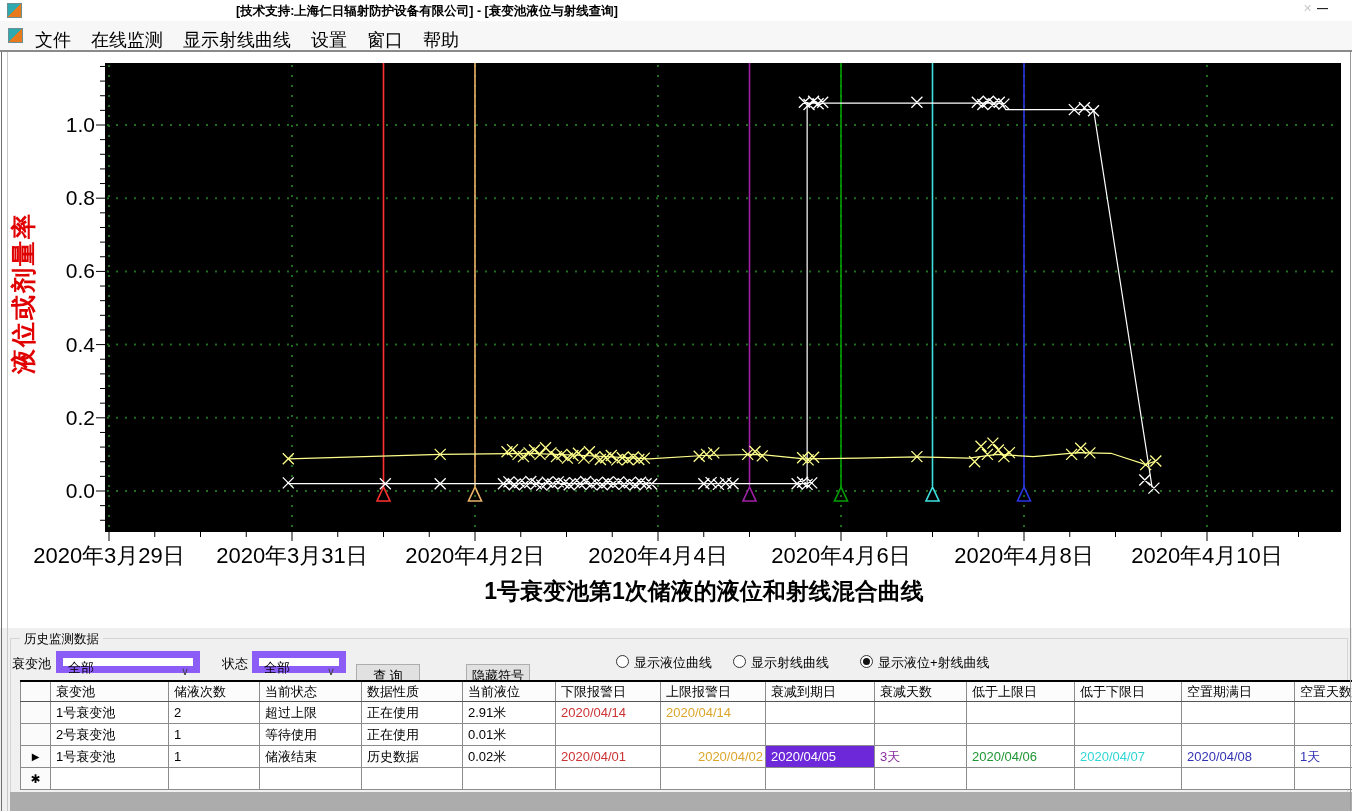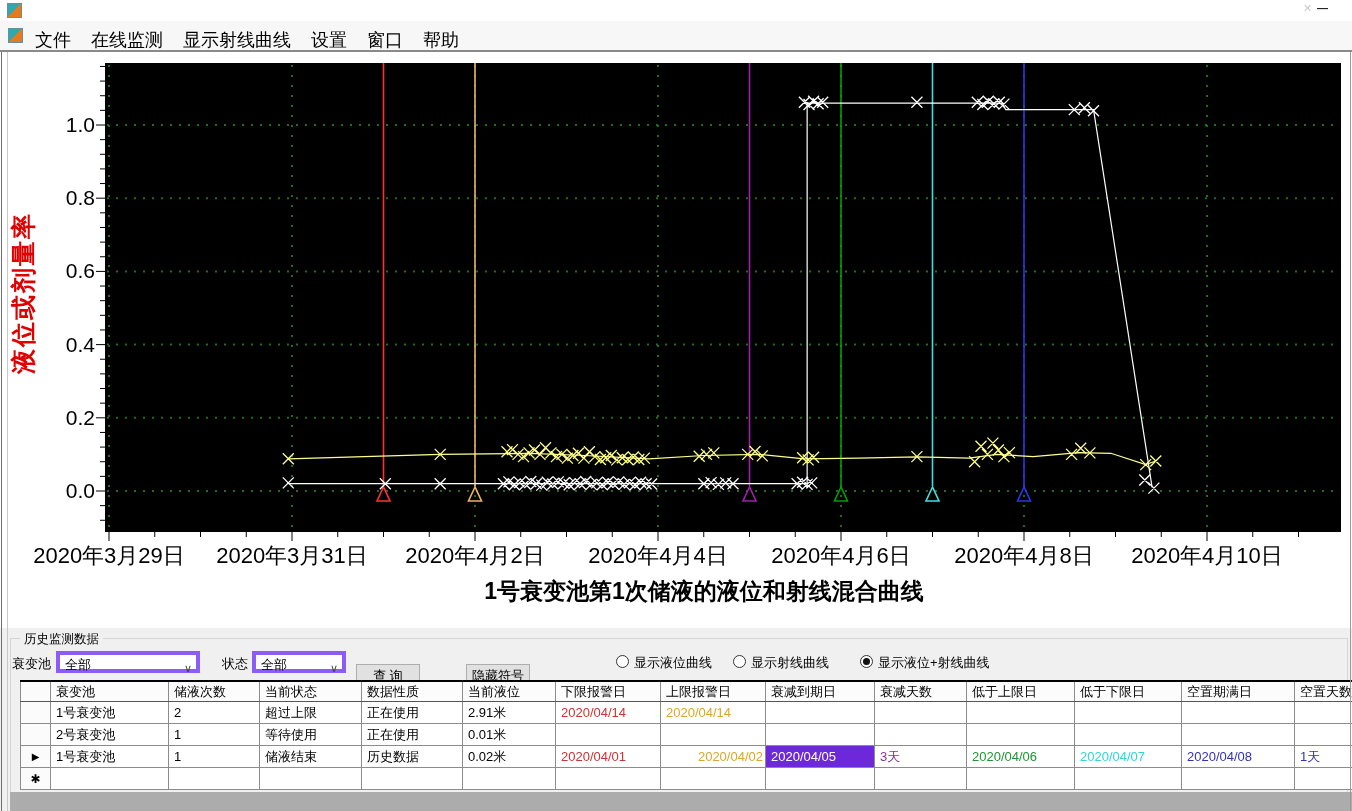--- a/index.html
+++ b/index.html
@@ -21,21 +21,21 @@
   #menu-items{position:absolute;left:25px;top:0;}
   
   .chartpanel{position:absolute;left:0;top:52px;width:1352px;height:576px;background:#FFFFFF;}
   
   .bottompanel{position:absolute;left:0;top:628px;width:1352px;height:183px;background:#F0F0F0;}
   .groupbox{position:absolute;left:10px;top:10px;width:1338px;height:173px;
     border:1px solid #D5D5D5;border-bottom:none;box-sizing:border-box;}
   .grouplabel{position:absolute;left:20px;top:-4px;background:#F0F0F0;padding:0 4px;font-size:12.5px;color:#000;z-index:2;top:2px;}
   .grouplabel{top:3px;}
   .flabel{position:absolute;top:655px;font-size:13px;color:#000;}
-  .combo{position:absolute;top:651px;height:22px;background:#fff;border:4px solid #8b5cf6;
+  .combo{position:absolute;top:651px;height:22px;background:#fff;border:7px solid #8b5cf6;
     box-sizing:border-box;font-size:13px;line-height:20px;padding-left:5px;color:#000;}
   .combo .arrow{position:absolute;right:4px;top:3px;color:#444;font-size:11px;}
   .btn{position:absolute;top:664px;height:24px;background:#E1E1E1;border:1px solid #ADADAD;
     box-sizing:border-box;font-size:13px;text-align:center;line-height:22px;color:#000;}
   .radio{position:absolute;top:655px;width:13px;height:13px;border:1px solid #333;border-radius:50%;
     background:#fff;box-sizing:border-box;}
   .radio.sel::after{content:'';display:block;width:7px;height:7px;margin:2px;border-radius:50%;background:#111;}
   .rlabel{position:absolute;top:654px;font-size:13px;color:#000;}
   
   #tablewrap{position:absolute;left:20px;top:680px;width:1332px;}
@@ -50,20 +50,21 @@
   .edgeL1{position:absolute;left:1px;top:52px;width:1px;height:759px;background:#6E6E6E;}
   .edgeL2{position:absolute;left:7px;top:52px;width:1px;height:759px;background:#C8C8C8;}
   .edgeR1{position:absolute;left:1350px;top:52px;width:1px;height:759px;background:#9a9a9a;}
 </style>
 </head>
 <body>
 
 <div class="titlebar">
   <span class="appicon"></span>
   <span class="t1">放射性废水衰变池在线监测系统</span>
+  <span class="t2">[技术支持:上海仁日辐射防护设备有限公司] - [衰变池液位与射线查询]</span>
   <span class="winctl close">✕</span>
   <span class="winctl min">—</span>
 </div>
 
 <div class="menubar">
   <span class="appicon"></span>
   <span id="menu-items"><span class="menuitem">文件</span><span class="menuitem">在线监测</span><span class="menuitem">显示射线曲线</span><span class="menuitem">设置</span><span class="menuitem">窗口</span><span class="menuitem">帮助</span></span>
 </div>
 
 <div class="chartpanel">

